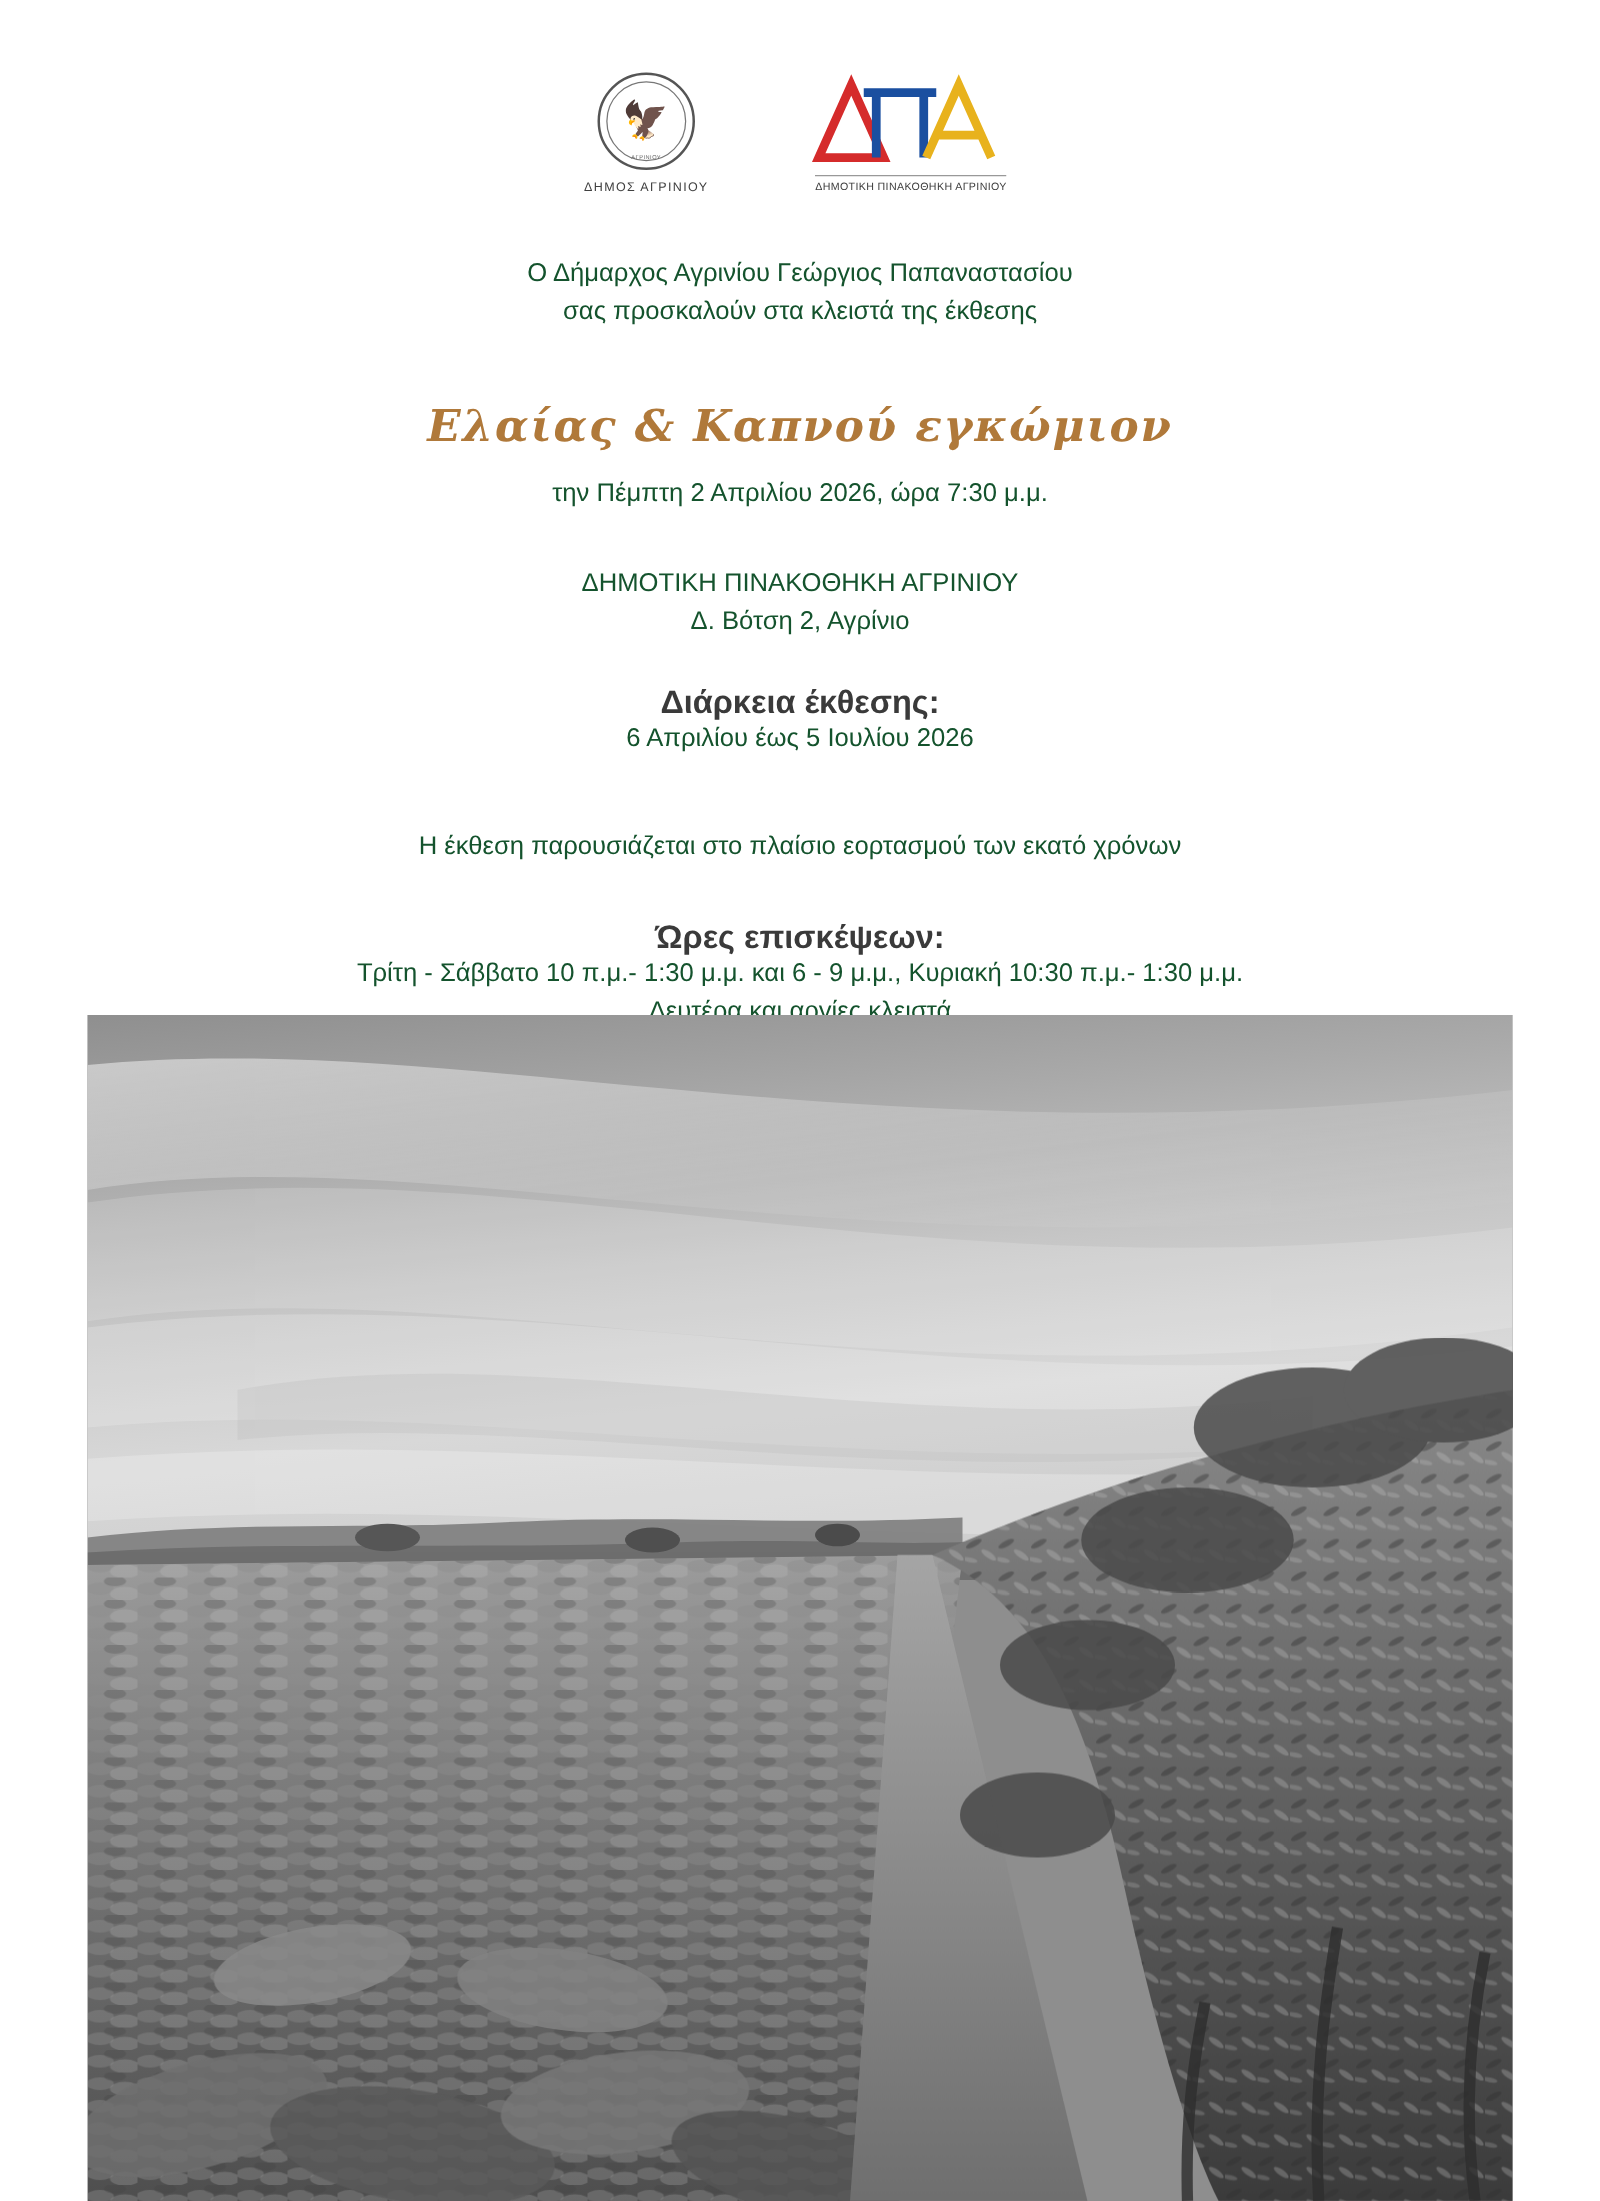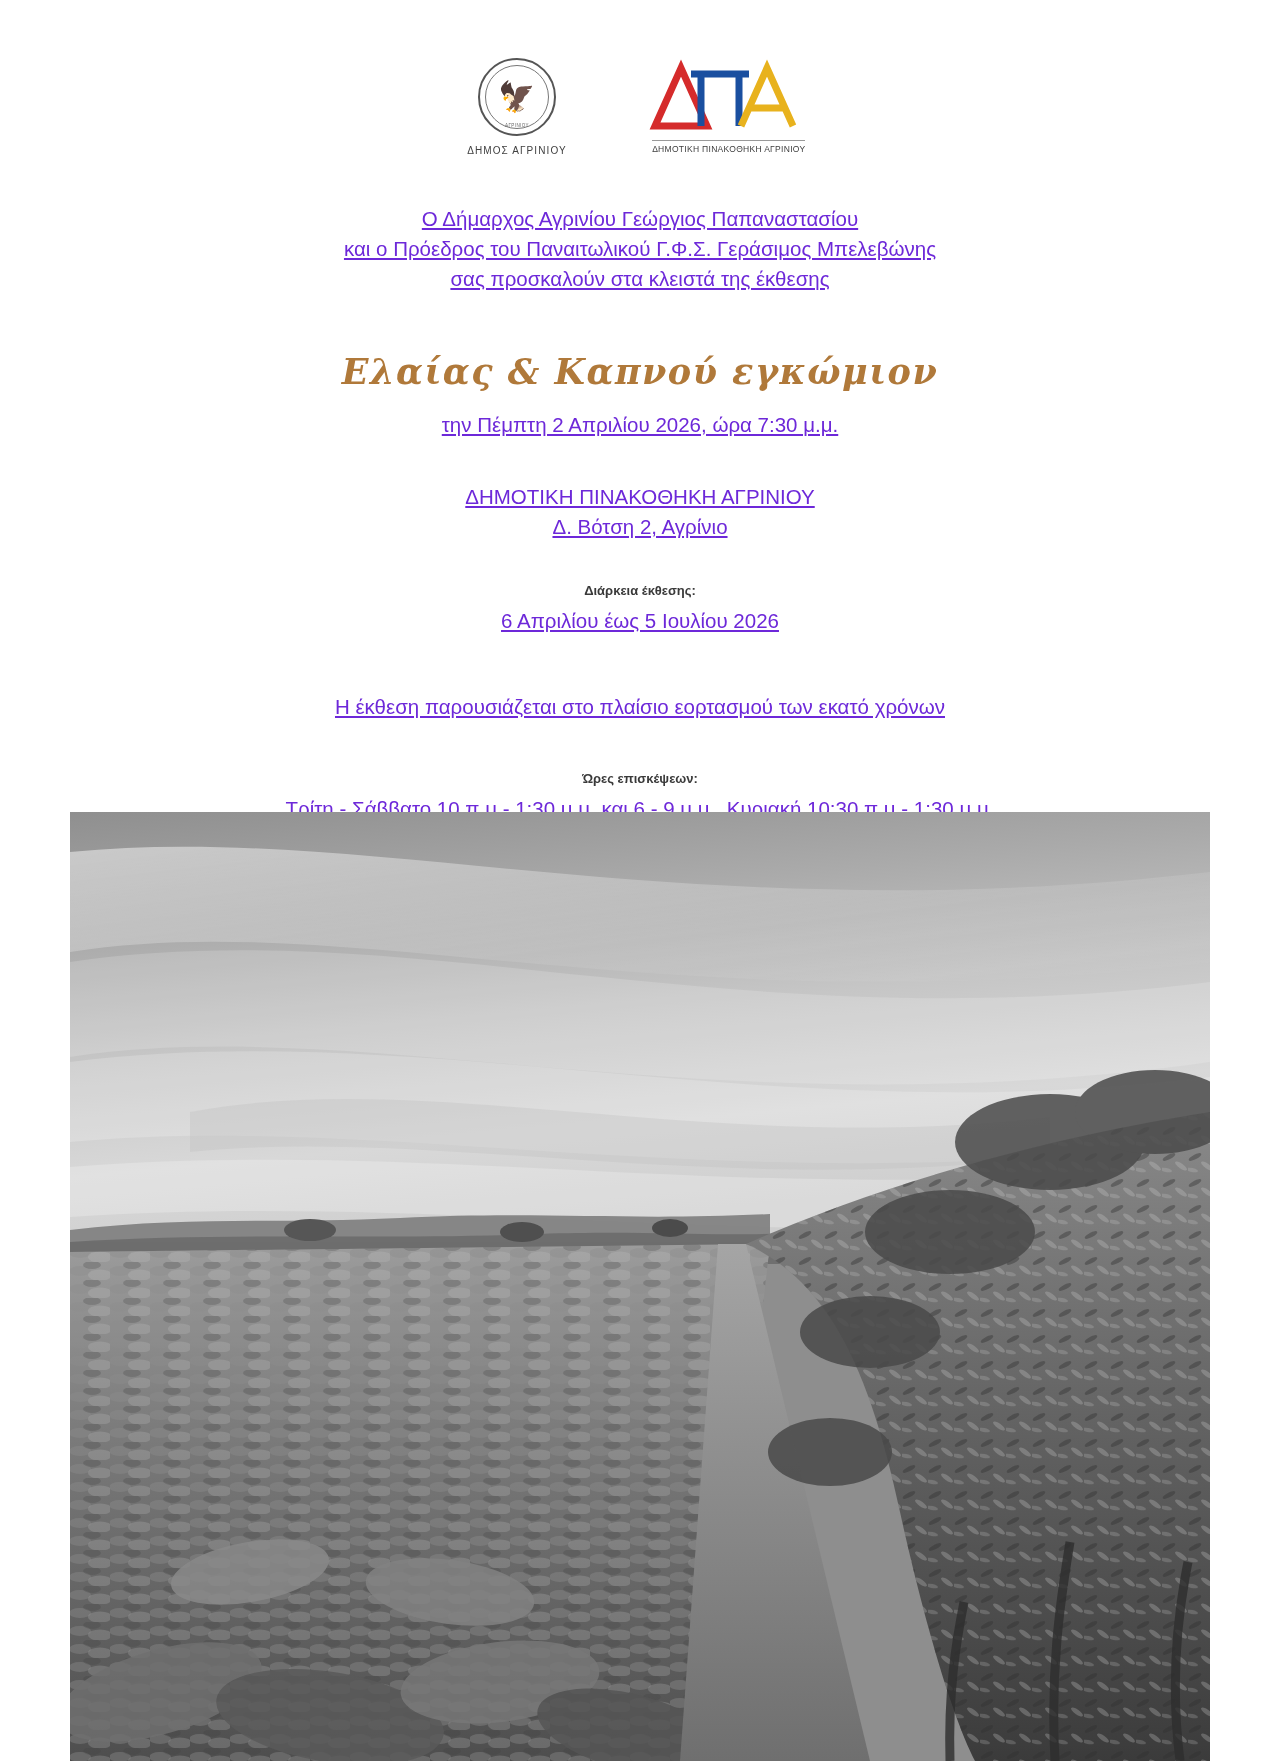--- a/index.html
+++ b/index.html
@@ -98,22 +98,21 @@
   
   .body-text {
     text-align: center;
     padding: 0 60px;
     margin-top: 48px;
   }
 
   .line {
     font-size: 20.5px;
     line-height: 30px;
-    color: #6d28d9;
-    text-decoration: underline;
+    color: #14532d;
   }
 
   .gap-1 { margin-top: 16px; }
   .gap-2 { margin-top: 42px; }
   .gap-3 { margin-top: 34px; }
   .gap-4 { margin-top: 56px; }
   .gap-5 { margin-top: 42px; }
 
   .title {
     font-family: "DejaVu Serif", serif;
@@ -121,21 +120,21 @@
     font-weight: bold;
     font-size: 35px;
     letter-spacing: 1.5px;
     color: #b0793a;
     margin-top: 56px;
     line-height: 44px;
   }
 
   .bold-label {
     font-weight: bold;
-    font-size: 13px;
+    font-size: 26px;
     color: #3a3a3a;
     line-height: 30px;
   }
 
   
   .photo {
     position: absolute;
     left: 0;
     right: 0;
     top: 812px;
@@ -172,21 +171,20 @@
         </svg>
       </div>
       <div class="dpa-caption">ΔΗΜΟΤΙΚΗ ΠΙΝΑΚΟΘΗΚΗ ΑΓΡΙΝΙΟΥ</div>
     </div>
 
   </div>
 
   <div class="body-text">
 
     <div class="line">Ο Δήμαρχος Αγρινίου Γεώργιος Παπαναστασίου</div>
-    <div class="line">και ο Πρόεδρος του Παναιτωλικού Γ.Φ.Σ. Γεράσιμος Μπελεβώνης</div>
     <div class="line">σας προσκαλούν στα κλειστά της έκθεσης</div>
 
     <div class="title">Ελαίας &amp; Καπνού εγκώμιον</div>
 
     <div class="line gap-1">την Πέμπτη 2 Απριλίου 2026, ώρα 7:30 μ.μ.</div>
 
     <div class="line gap-2">ΔΗΜΟΤΙΚΗ ΠΙΝΑΚΟΘΗΚΗ ΑΓΡΙΝΙΟΥ</div>
     <div class="line">Δ. Βότση 2, Αγρίνιο</div>
 
     <div class="bold-label gap-3">Διάρκεια έκθεσης:</div>

